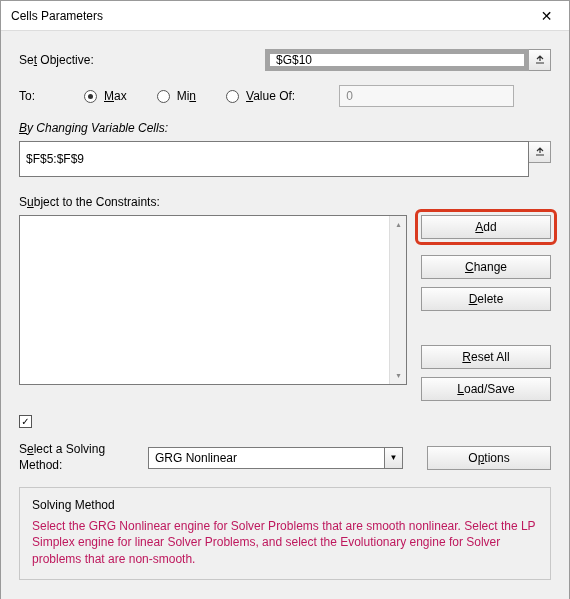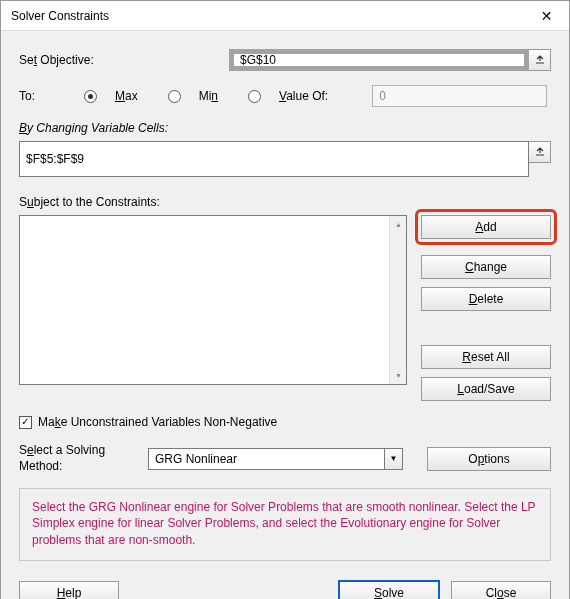--- a/index.html
+++ b/index.html
@@ -2,30 +2,30 @@
 <html><head>
 <meta charset="utf-8">
 <style>
 * { box-sizing: border-box; font-family: "Segoe UI", Tahoma, sans-serif; font-size: 12px; }
 body { margin: 0; background: #fff; width: 570px; height: 599px; overflow: hidden; }
 .window { width: 570px; height: 599px; border: 1px solid #999; background: #fff; display: flex; flex-direction: column; }
 .titlebar { display: flex; justify-content: space-between; align-items: center; height: 30px; padding: 0 0 0 10px; border-bottom: 1px solid #ddd; background: #fff; }
 .titlebar-title { font-size: 12px; }
 .close-btn { width: 45px; height: 30px; display: flex; align-items: center; justify-content: center; font-size: 14px; cursor: pointer; }
 .content { flex: 1; background: #f0f0f0; padding: 18px 18px 12px 18px; display: flex; flex-direction: column; position: relative; }
-.row { display: flex; align-items: center; margin-bottom: 14px; }
+.row { display: flex; align-items: center; margin-bottom: 14px; gap: 36px; }
 .lbl { display: inline-block; }
 .underline { text-decoration: underline; }
 .objective-row .lbl { width: 210px; }
 .input-ref { flex: 1; display: flex; }
 .input-ref input { flex: 1; height: 22px; border: 5px solid #a3a3a3; background: #fff; padding: 0 6px; }
 .ref-btn { width: 22px; height: 22px; border: 1px solid #999; border-left: none; background: linear-gradient(#fdfdfd,#e6e6e6); display: flex; align-items: center; justify-content: center; cursor: pointer; }
 .to-row { gap: 30px; }
 .to-lbl { width: 35px; }
-.radio { display: inline-flex; align-items: center; gap: 18px; cursor: pointer; }
+.radio { display: inline-flex; align-items: center; gap: 7px; cursor: pointer; }
 .radio-c { width: 13px; height: 13px; border-radius: 50%; border: 1px solid #555; background: #fff; display: inline-flex; align-items: center; justify-content: center; }
 .radio.sel .radio-c::after { content: ""; width: 5px; height: 5px; border-radius: 50%; background: #333; }
 .valueof-in { width: 175px; height: 22px; border: 1px solid #b0b0b0; background: #f7f7f7; color: #888; padding: 0 6px; margin-left: 14px; }
 .var-lbl { margin-bottom: 6px; font-style: italic; }
 .var-input { display: flex; margin-bottom: 18px; }
 .var-input input { flex: 1; height: 36px; border: 1px solid #7a7a7a; background: #fff; padding: 0 6px; }
 .constraints-lbl { margin-bottom: 6px; }
 .constraints-area { display: flex; gap: 14px; margin-bottom: 14px; }
 .constraints-list { flex: 1; height: 170px; border: 1px solid #7a7a7a; background: #fff; position: relative; }
 .constraints-list .sb { position: absolute; right: 0; top: 0; width: 17px; height: 100%; background: #f0f0f0; border-left: 1px solid #ddd; }
@@ -51,21 +51,21 @@
 .footer { display: flex; justify-content: space-between; align-items: center; margin-top: auto; padding-top: 8px; }
 .footer-right { display: flex; gap: 12px; }
 .footer .btn { width: 100px; height: 24px; }
 .solve-btn { outline: 2px solid #0a62c9; outline-offset: -1px; }
 </style>
 </head>
 <body>
 
 <div class="window">
   <div class="titlebar">
-    <span class="titlebar-title">Solver Constraints</span>
+    <span class="titlebar-title">Cells Parameters</span>
     <div class="close-btn">✕</div>
   </div>
   <div class="content">
 
     <div class="row objective-row">
       <span class="lbl">Se<span class="underline">t</span> Objective:</span>
       <div class="input-ref">
         <input type="text" value="$G$10" style="">
         <div class="ref-btn">
           <svg width="10" height="10" viewBox="0 0 10 10">
@@ -117,33 +117,33 @@
         <button class="btn"><span class="underline">C</span>hange</button>
         <button class="btn"><span class="underline">D</span>elete</button>
         <div class="gap"></div>
         <button class="btn"><span class="underline">R</span>eset All</button>
         <button class="btn"><span class="underline">L</span>oad/Save</button>
       </div>
     </div>
 
     <div class="chk-row">
       <span class="chk">✓</span>
-      <span>Ma<span class="underline">k</span>e Unconstrained Variables Non-Negative</span>
     </div>
 
     <div class="method-row">
       <span class="method-lbl">S<span class="underline">e</span>lect a Solving Method:</span>
       <div class="method-sel">
         <div class="sel">GRG Nonlinear</div>
         <div class="dd">▼</div>
       </div>
       <button class="btn options-btn">O<span class="underline">p</span>tions</button>
     </div>
 
     <div class="group">
+      <div class="group-title">Solving Method</div>
       <div class="group-text">Select the GRG Nonlinear engine for Solver Problems that are smooth nonlinear. Select the LP Simplex engine for linear Solver Problems, and select the Evolutionary engine for Solver problems that are non-smooth.</div>
     </div>
 
     <div class="footer">
       <button class="btn"><span class="underline">H</span>elp</button>
       <div class="footer-right">
         <button class="btn solve-btn"><span class="underline">S</span>olve</button>
         <button class="btn">Cl<span class="underline">o</span>se</button>
       </div>
     </div>

